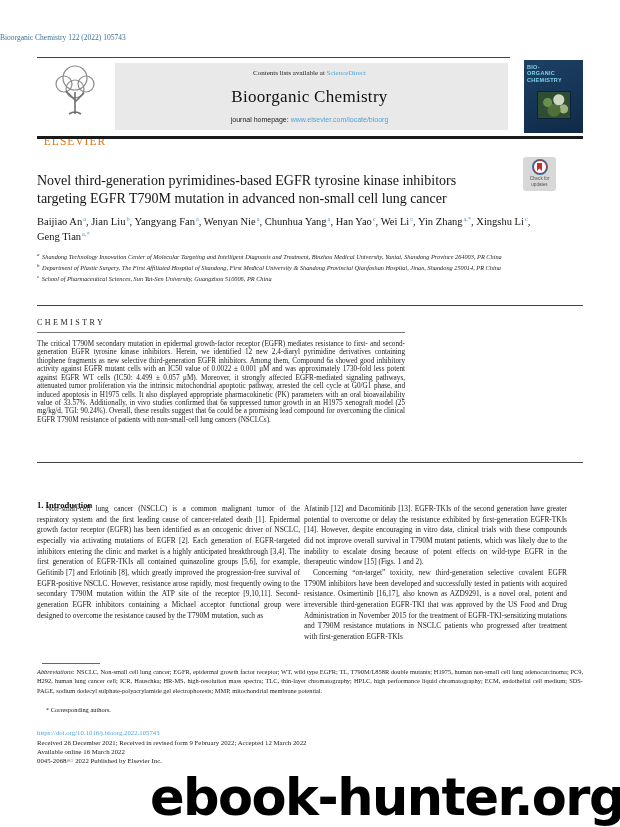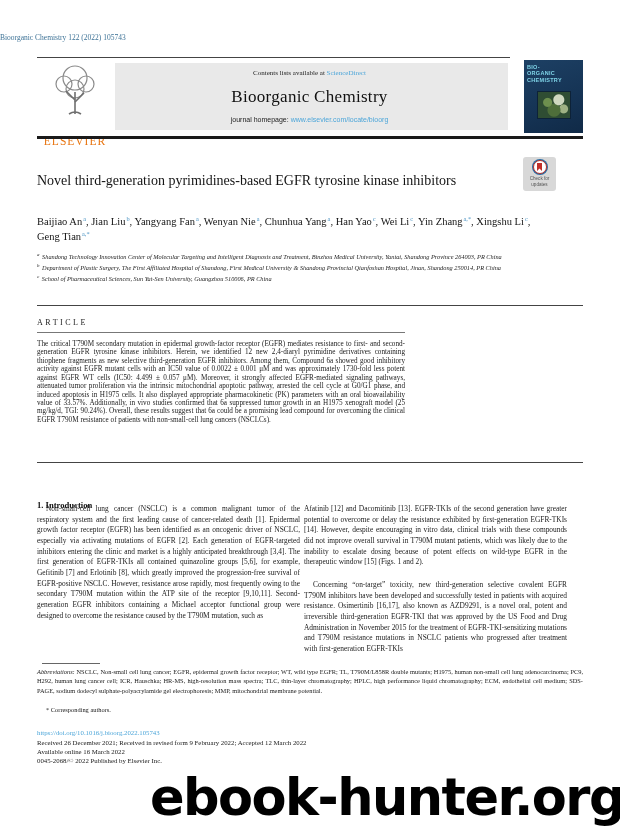--- a/index.html
+++ b/index.html
@@ -125,21 +125,21 @@
   .intro-heading {
     top: 500px; left: 37px; width: 260px;
     font-size: 8.6px; font-weight: bold; color: #111;
   }
   .intro-cols {
     top: 504px; left: 37px; width: 546px;
     display: flex; gap: 4px;
   }
   .intro-col { width: 263px; flex: none; font-size: 7.4px; line-height: 1.44; text-align: justify; color: #1a1a1a; }
   .indent { text-indent: 9px; }
-  .intro-col p + p { margin-top: 12px; }
+  .intro-col p + p { margin-top: 0; }
 
   
   .fn-rule { top: 663px; left: 42px; width: 58px; height: 1px; background: #666; }
   .abbrev {
     top: 667px; left: 37px; width: 546px;
     font-size: 6.4px; line-height: 1.45; text-align: justify; color: #1a1a1a;
   }
   .abbrev .abbrev-label { font-style: italic; }
   .abbrev .first-indent { text-indent: 9px; }
   .corresponding {
@@ -204,37 +204,38 @@
 
 <div class="abs badge">
   <div class="badge-circle">
     <div class="badge-ribbon"></div>
   </div>
   <div class="badge-text">Check for updates</div>
 </div>
 
 <div class="abs paper-title">
   <div>Novel third-generation pyrimidines-based EGFR tyrosine kinase inhibitors</div>
+  <div>targeting EGFR T790M mutation in advanced non-small cell lung cancer</div>
 </div>
 
 <div class="abs authors">
   <span><span>Baijiao An</span><sup>a</sup><span>, </span></span><span><span>Jian Liu</span><sup>b</sup><span>, </span></span><span><span>Yangyang Fan</span><sup>a</sup><span>, </span></span><span><span>Wenyan Nie</span><sup>a</sup><span>, </span></span><span><span>Chunhua Yang</span><sup>a</sup><span>, </span></span><span><span>Han Yao</span><sup>c</sup><span>, </span></span><span><span>Wei Li</span><sup>c</sup><span>, </span></span><span><span>Yin Zhang</span><sup>a,*</sup><span>, </span></span><span><span>Xingshu Li</span><sup>c</sup><span>, </span></span><span><span>Geng Tian</span><sup>a,*</sup><span></span></span>
 </div>
 
 <div class="abs affiliations">
   <div><sup>a</sup> <span>Shandong Technology Innovation Center of Molecular Targeting and Intelligent Diagnosis and Treatment, Binzhou Medical University, Yantai, Shandong Province 264003, PR China</span></div>
   <div><sup>b</sup> <span>Department of Plastic Surgery, The First Affiliated Hospital of Shandong, First Medical University &amp; Shandong Provincial Qianfoshan Hospital, Jinan, Shandong 250014, PR China</span></div>
   <div><sup>c</sup> <span>School of Pharmaceutical Sciences, Sun Yat-Sen University, Guangzhou 510006, PR China</span></div>
 </div>
 
 <div class="abs rule-dark" style="top:305px; left:37px; width:546px;"></div>
 
 <div class="abs info-abs-row">
   <div class="abs-col">
-    <div class="sec-heading">ARTICLE</div>
+    <div class="sec-heading">CHEMISTRY</div>
     <div class="heading-rule"></div>
     <div class="abstract-text">The critical T790M secondary mutation in epidermal growth-factor receptor (EGFR) mediates resistance to first- and second-generation EGFR tyrosine kinase inhibitors. Herein, we identified 12 new 2,4-diaryl pyrimidine derivatives containing thiophene fragments as new selective third-generation EGFR inhibitors. Among them, Compound 6a showed good inhibitory activity against EGFR mutant cells with an IC50 value of 0.0022 ± 0.001 μM and was approximately 1730-fold less potent against EGFR WT cells (IC50: 4.499 ± 0.057 μM). Moreover, it strongly affected EGFR-mediated signaling pathways, attenuated tumor proliferation via the intrinsic mitochondrial apoptotic pathway, arrested the cell cycle at G0/G1 phase, and induced apoptosis in H1975 cells. It also displayed appropriate pharmacokinetic (PK) parameters with an oral bioavailability value of 33.57%. Additionally, in vivo studies confirmed that 6a suppressed tumor growth in an H1975 xenograft model (25 mg/kg/d, TGI: 90.24%). Overall, these results suggest that 6a could be a promising lead compound for overcoming the clinical EGFR T790M resistance of patients with non-small-cell lung cancers (NSCLCs).</div>
   </div>
 </div>
 
 <div class="abs rule-dark" style="top:462px; left:37px; width:546px;"></div>
 
 <div class="abs intro-heading">1. Introduction</div>
 <div class="abs intro-cols">
   <div class="intro-col">

